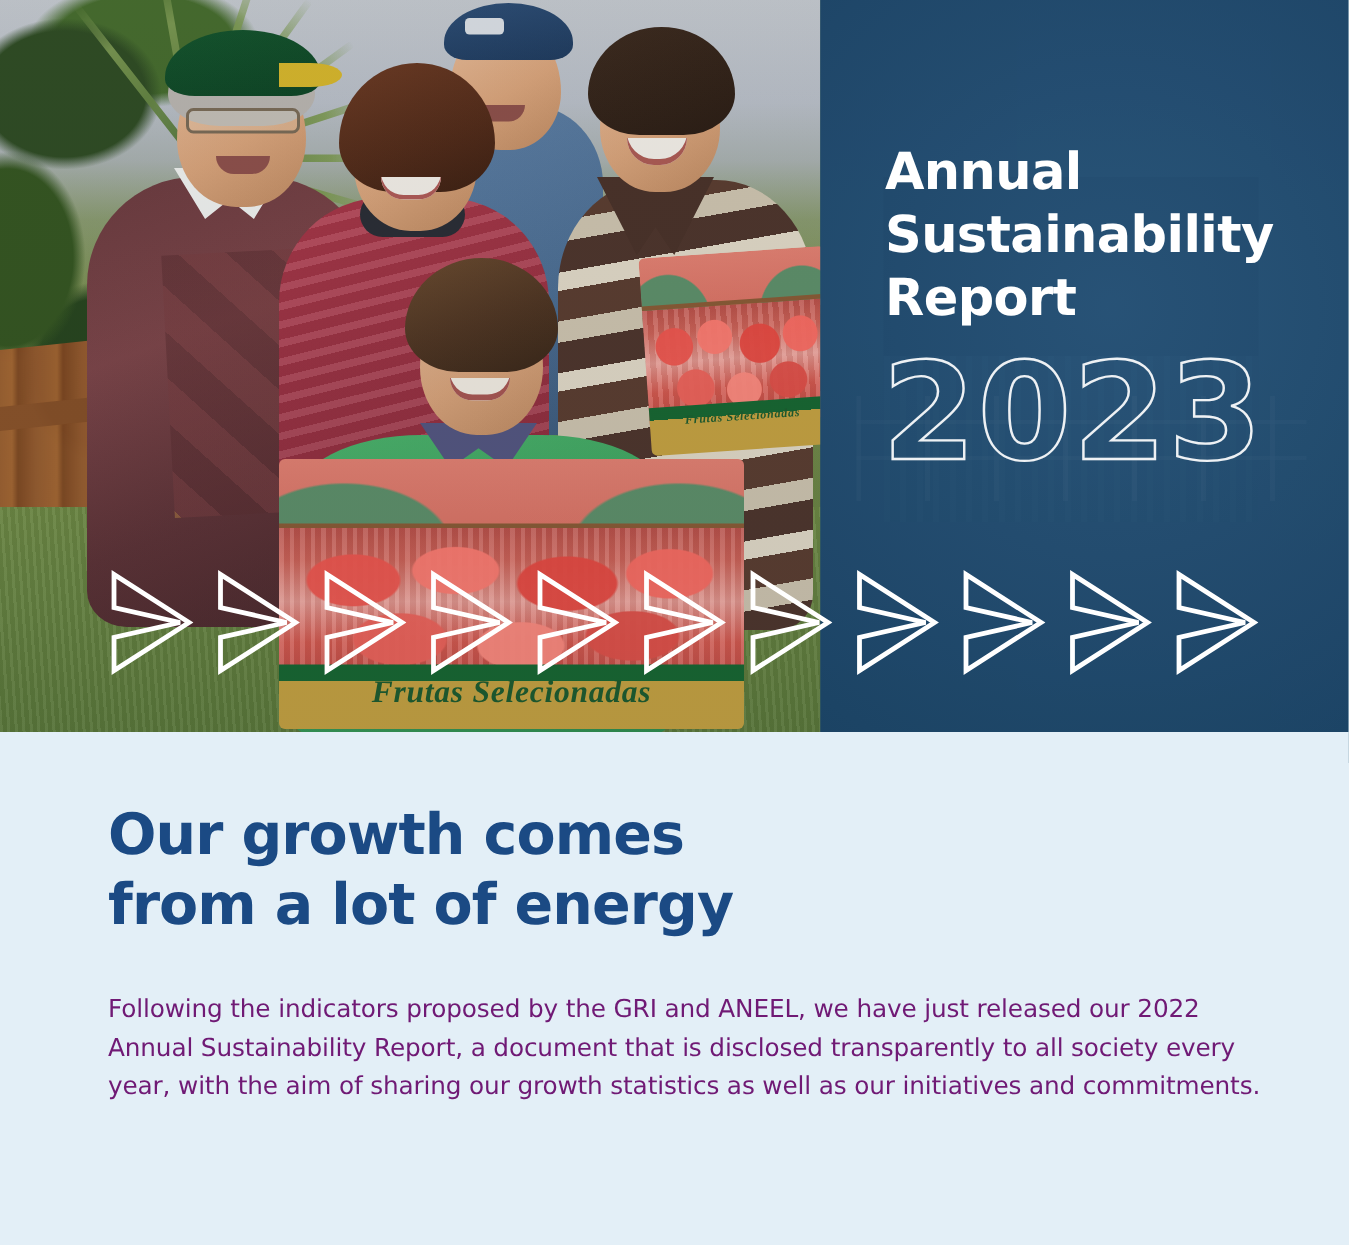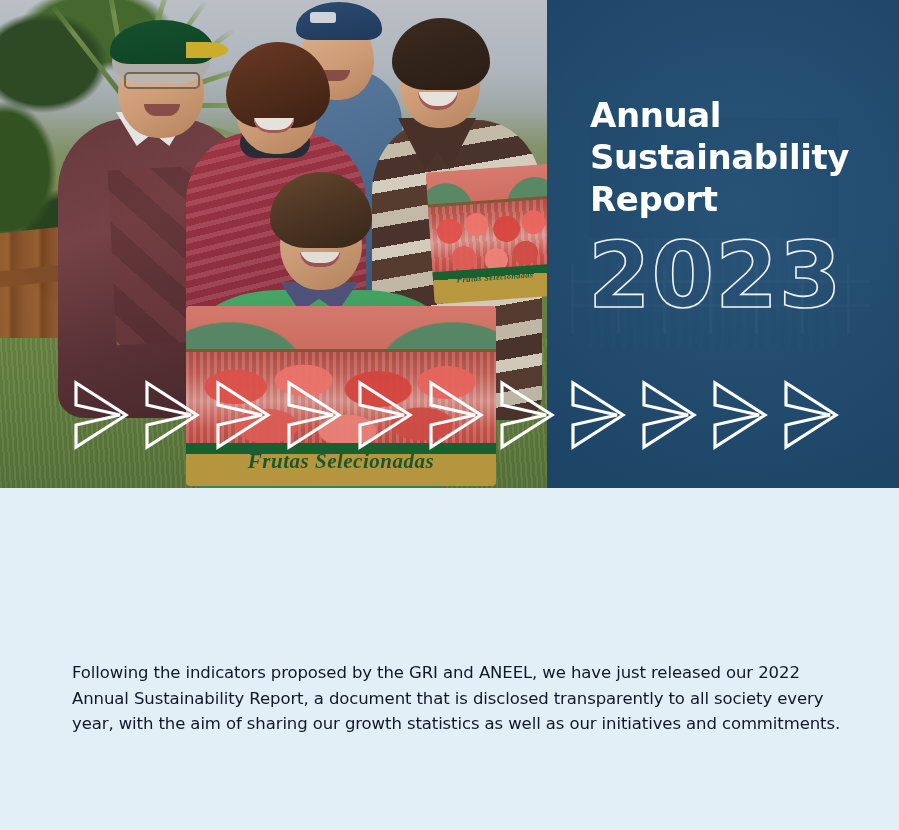--- a/index.html
+++ b/index.html
@@ -445,21 +445,21 @@
     font-weight: 700;
     font-size: 38px;
     line-height: 47px;
     letter-spacing: -0.6px;
     white-space: pre-line;
   }
   .bodytext {
     position: absolute;
     left: 72px; top: 172px;
     width: 772px;
-    color: #0f172a;
+    color: #701a75;
     font-family: "DejaVu Sans", sans-serif;
     font-weight: 400;
     font-size: 16.5px;
     line-height: 25.5px;
     letter-spacing: -0.1px;
   }
 </style>
 </head>
 <body>
 
@@ -617,16 +617,18 @@
         </div>
         <div class="chev" style="left: 783px; width: 56px; height: 72px;">
           <svg viewBox="0 0 56 72" xmlns="http://www.w3.org/2000/svg">
             <path d="M3 4 L3 26 L47 36 L3 46 L3 68 L53 36 Z" fill="none" stroke="#ffffff" stroke-width="3.2" stroke-linejoin="miter" stroke-linecap="butt"></path>
           </svg>
         </div>
       </div>
   </div>
 
   <div class="content">
+    <h1 class="headline">Our growth comes
+from a lot of energy</h1>
     <p class="bodytext">Following the indicators proposed by the GRI and ANEEL, we have just released our 2022 Annual Sustainability Report, a document that is disclosed transparently to all society every year, with the aim of sharing our growth statistics as well as our initiatives and commitments.</p>
   </div>
 
 </div>
 
 </body></html>

